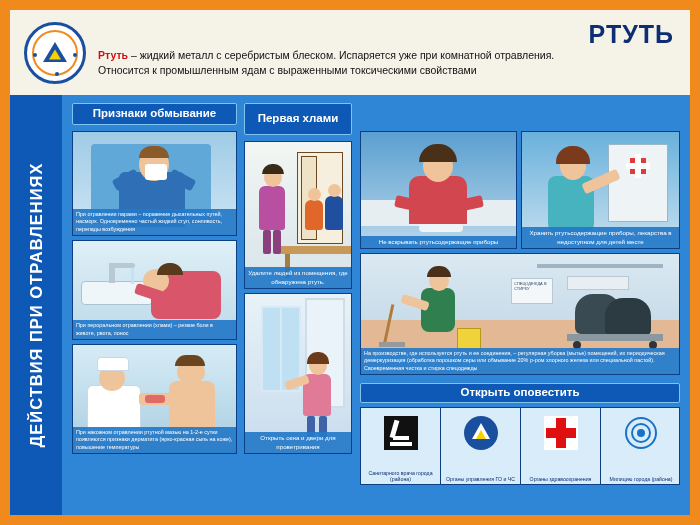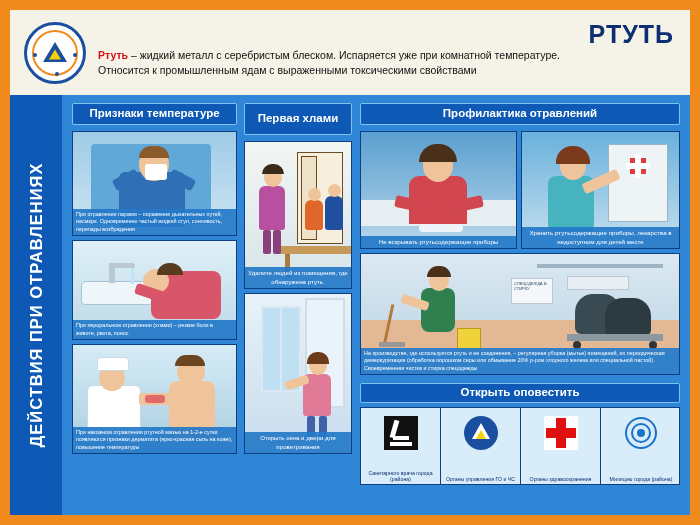--- a/index.html
+++ b/index.html
@@ -139,31 +139,31 @@
       <div class="tri"></div>
       <div class="tri-in"></div>
       <div class="dots">
           <span></span>
           <span></span>
           <span></span>
         </div>
     </div>
     <div class="title-main">РТУТЬ</div>
     <div class="intro">
-      <span class="hl">Ртуть</span><span> – жидкий металл с серебристым блеском. Испаряется уже при комнатной температуре. Относится к промышленным ядам с выраженными токсическими свойствами</span>
+      <span class="hl">Ртуть</span><span> – жидкий металл с серебристым блеском. Испаряется уже при комнатной отравления. Относится к промышленным ядам с выраженными токсическими свойствами</span>
     </div>
   </div>
 
   <div class="leftbar">
     <div class="txt">ДЕЙСТВИЯ ПРИ ОТРАВЛЕНИЯХ</div>
   </div>
 
   <div class="content">
 
-    <div class="section-title" style="left:10px;top:8px;width:165px;height:22px;">Признаки температуре</div>
+    <div class="section-title" style="left:10px;top:8px;width:165px;height:22px;">Признаки обмывание</div>
 
     <div class="cell" style="left:10px;top:36px;width:165px;height:105px;background:#7fb8dd;">
       <div style="position:absolute;left:0;top:0;right:0;bottom:0;background:linear-gradient(#9fcbe6,#cfe6f4);"></div>
       <div style="position:absolute;left:18px;top:12px;width:120px;height:80px;background:#5fa8d8;border-radius:4px;"></div>
 
       <div class="body" style="left:46px;top:40px;width:66px;height:55px;background:#2f6fb5;"></div>
       <div class="head" style="left:66px;top:16px;width:30px;height:33px;background:#f0c49a;"></div>
       <div style="position:absolute;left:66px;top:14px;width:30px;height:12px;background:#8a5a2a;border-radius:14px 14px 0 0;"></div>
       <div style="position:absolute;left:72px;top:32px;width:22px;height:16px;background:#fff;border-radius:3px;"></div>
       <div class="arm" style="left:40px;top:42px;width:26px;height:12px;background:#2f6fb5;transform:rotate(-28deg);"></div>
@@ -233,21 +233,20 @@
 
       <div class="body" style="left:58px;top:80px;width:28px;height:42px;background:#e07a96;"></div>
       <div class="head" style="left:64px;top:62px;width:18px;height:19px;background:#f0c49a;"></div>
       <div style="position:absolute;left:62px;top:58px;width:22px;height:12px;background:#6b3a18;border-radius:10px 10px 0 0;"></div>
       <div class="arm" style="left:40px;top:84px;width:24px;height:9px;background:#f0c49a;transform:rotate(-18deg);"></div>
       <div class="leg" style="left:62px;top:122px;width:8px;height:22px;background:#3f62a8;"></div>
       <div class="leg" style="left:74px;top:122px;width:8px;height:22px;background:#3f62a8;"></div>
       <div class="cap center">Открыть окна и двери для проветривания</div>
     </div>
 
-    <div class="section-title" style="left:298px;top:8px;width:320px;height:22px;">Профилактика отравлений</div>
 
     <div class="cell" style="left:298px;top:36px;width:157px;height:118px;background:#cfe1ee;">
       <div style="position:absolute;left:0;top:0;right:0;bottom:0;background:linear-gradient(#5b9fd0,#b9d8ea);"></div>
 
       <div style="position:absolute;left:0;bottom:22px;width:157px;height:26px;background:#e7eef2;"></div>
       <div class="body" style="left:48px;top:44px;width:58px;height:48px;background:#d1464f;border-radius:10px 10px 0 0;"></div>
       <div class="head" style="left:62px;top:18px;width:30px;height:32px;background:#f0c49a;"></div>
       <div style="position:absolute;left:58px;top:12px;width:38px;height:18px;background:#4a3018;border-radius:18px 18px 0 0;"></div>
       <div class="arm" style="left:34px;top:66px;width:30px;height:12px;background:#d1464f;transform:rotate(12deg);"></div>
       <div class="arm" style="left:92px;top:66px;width:30px;height:12px;background:#d1464f;transform:rotate(-12deg);"></div>

